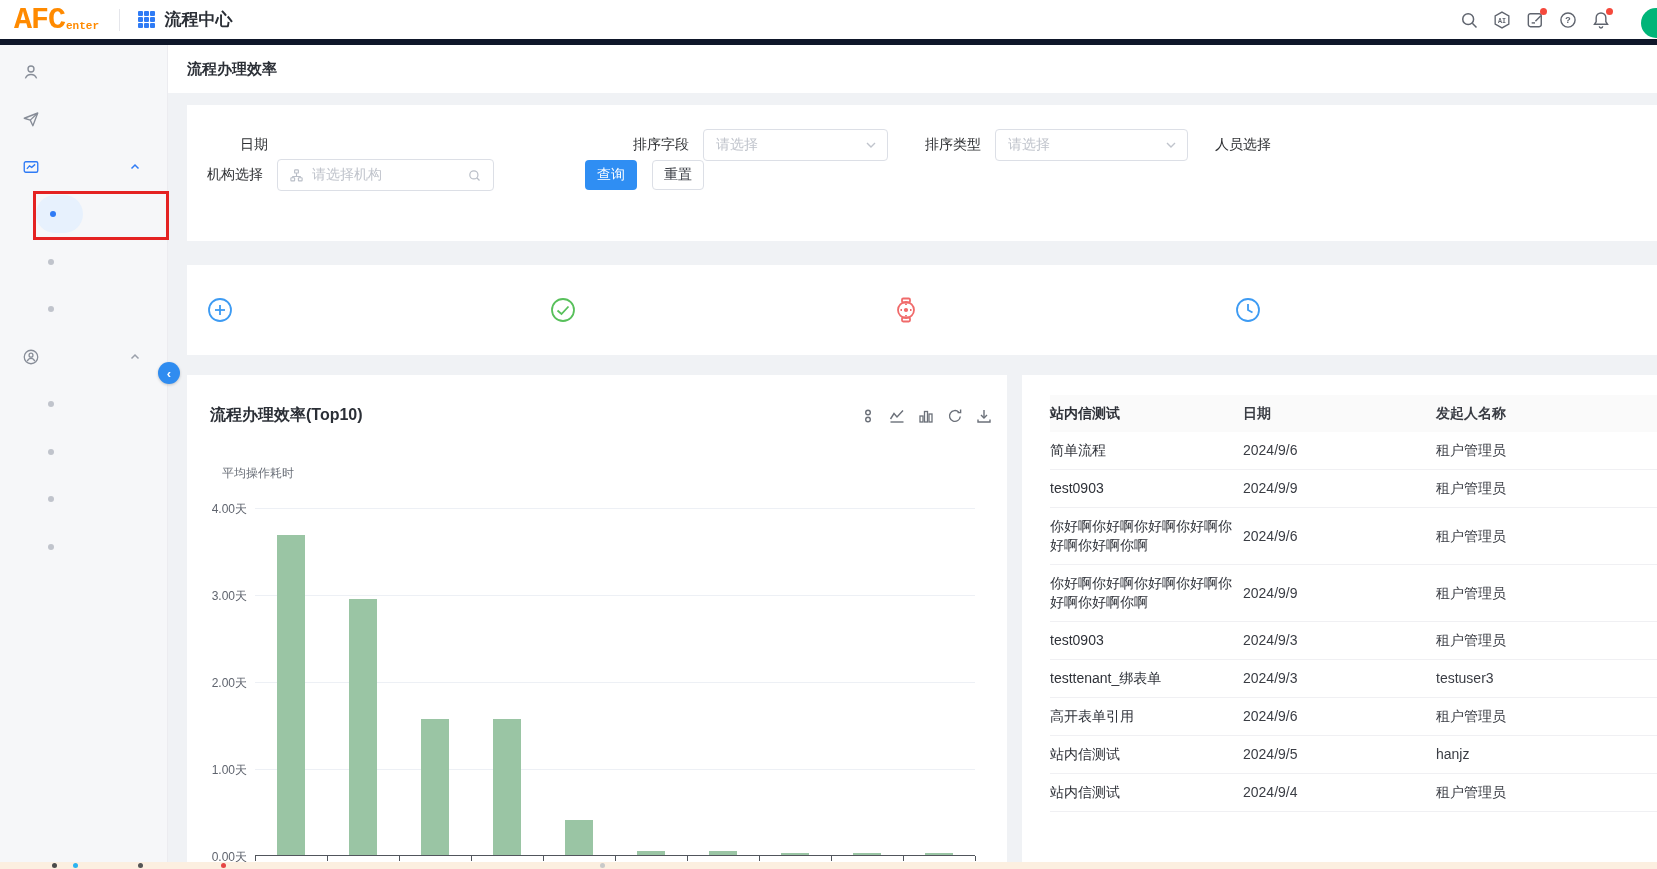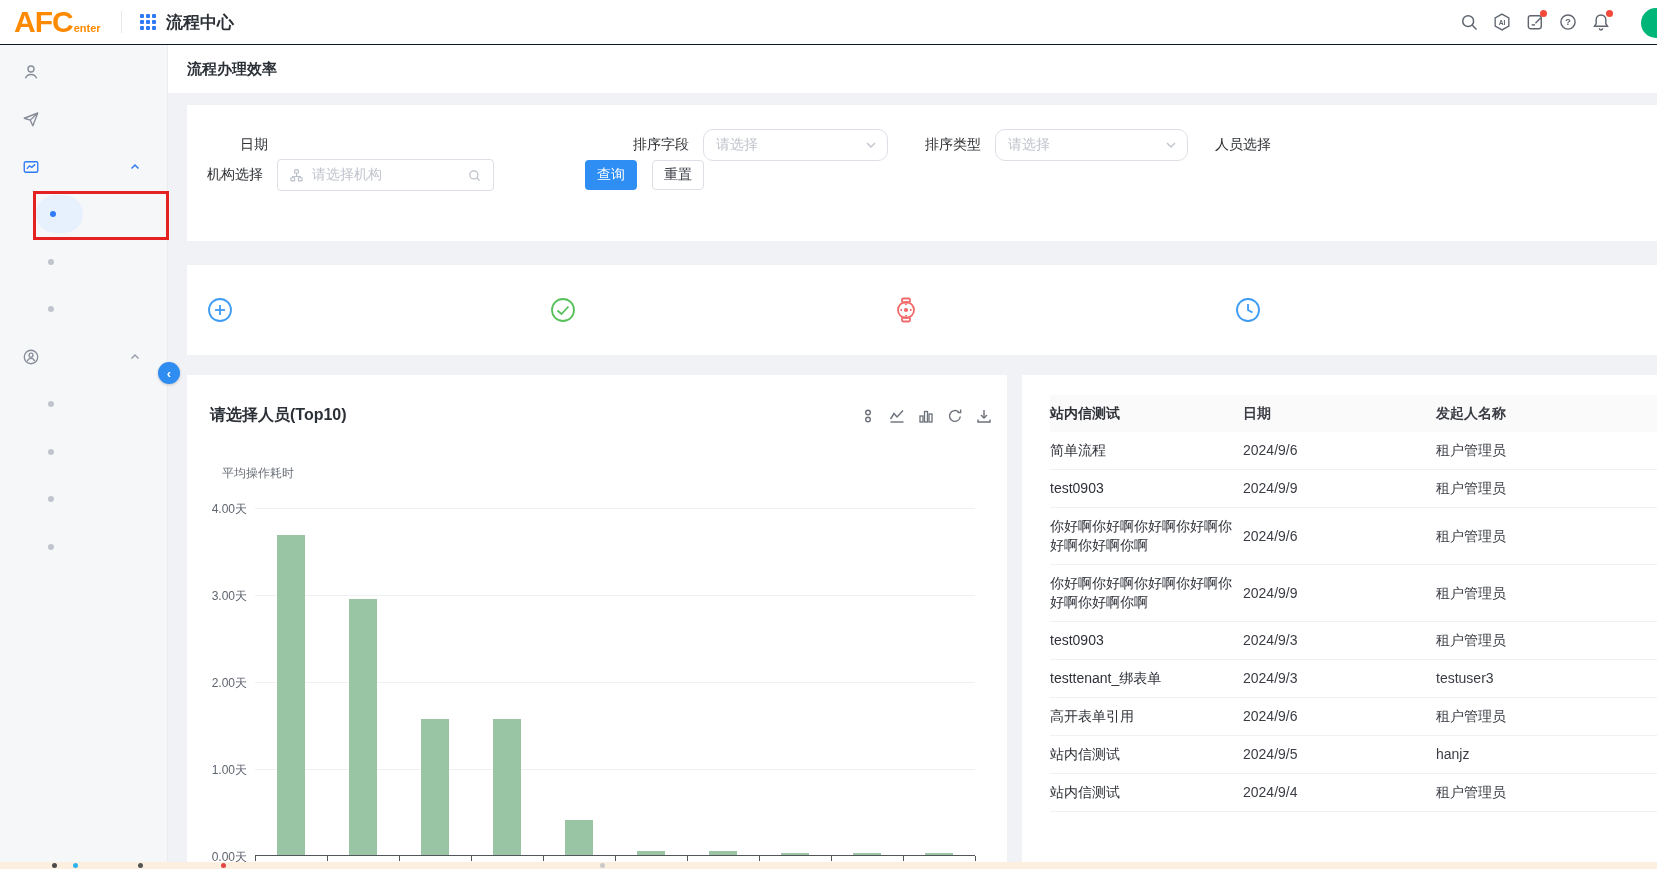--- a/index.html
+++ b/index.html
@@ -1,20 +1,20 @@
 <!DOCTYPE html>
 <html><head>
 <meta charset="utf-8">
 <style>
 * { margin:0; padding:0; box-sizing:border-box; }
 body { font-family:"Liberation Sans", sans-serif; background:#ddd; }
 .app { position:relative; width:1657px; height:869px; background:#f0f2f5; overflow:hidden; font-size:14px; color:#303338; }
 
 
-.topbar { position:absolute; left:0; top:0; width:1657px; height:45px; background:#fff; border-bottom:1px solid #0f172a; display:flex; align-items:center; z-index:6; }
+.topbar { position:absolute; left:0; top:0; width:1657px; height:45px; background:#fff; border-bottom:6px solid #0f172a; display:flex; align-items:center; z-index:6;font-family:Liberation Mono, monospace; }
 .logo { display:flex; align-items:flex-end; padding-left:14px; }
 .logo-main { font-size:30px; font-weight:800; color:#ff8a00; letter-spacing:-1px; line-height:30px; }
 .logo-sub { font-size:11px; font-weight:700; color:#ff8a00; margin-left:1px; margin-bottom:3px; }
 .topbar-divider { width:1px; height:22px; background:#e5e6eb; margin:0 18px 0 20px; }
 .app-switcher { display:flex; align-items:center; }
 .grid-icon { display:grid; grid-template-columns:repeat(3,4.5px); grid-gap:1.5px; }
 .grid-icon i { width:4.5px; height:4.5px; background:#2f7bf5; border-radius:1px; }
 .app-name { margin-left:10px; font-size:17px; font-weight:bold; color:#2b2f36; }
 .topbar-right { margin-left:auto; display:flex; align-items:center; gap:13px; padding-right:46px; color:#5f646e; }
 .tb-icon { position:relative; width:20px; height:20px; cursor:pointer; }
@@ -49,21 +49,21 @@
 .f-row { position:absolute; left:0; right:0; height:32px; display:flex; align-items:center; }
 .f-item { position:absolute; display:flex; align-items:center; height:32px; }
 .f-label { font-size:14px; color:#2e3033; margin-right:14px; white-space:nowrap; }
 .ctrl { height:32px; border:1px solid #dcdfe6; border-radius:4px; background:#fff; display:flex; align-items:center; font-size:14px; color:#5f6266; }
 .ctrl .c-ico { width:15px; height:15px; color:#b9bec7; margin:0 8px 0 11px; flex:0 0 auto; }
 .ctrl .c-ico svg { width:15px; height:15px; display:block; }
 .ctrl .c-ico.right { margin:0 11px 0 8px; }
 .placeholder { color:#c0c4cc; }
 .date-range .d-from, .date-range .d-to { flex:1; text-align:center; }
 .date-range .d-sep { color:#2e3033; padding:0 4px; }
-.sel { justify-content:space-between; padding-left:12px;border-radius:10px; }
+.sel { justify-content:space-between; padding-left:12px; }
 .chev-down { width:12px; height:12px; color:#c0c4cc; margin-right:10px; }
 .chev-down svg { width:12px; height:12px; display:block; }
 .grow { flex:1; }
 .btn { position:absolute; height:30px; width:52px; border-radius:4px; font-size:14px; display:flex; align-items:center; justify-content:center; cursor:pointer; border:1px solid transparent; }
 .btn-primary { background:#2f8ef3; color:#fff; }
 .btn-default { background:#fff; color:#3a3d44; border-color:#dcdfe6; }
 
 
 .stats-card { left:19px; right:0; top:220px; height:90px; }
 .stat { position:absolute; top:0; height:90px; display:flex; align-items:center; }
@@ -376,21 +376,21 @@
           </span>
           <span>
             <div class="st-label"></div>
             <div class="st-value"></div>
           </span>
         </div>
       </section>
 
     <section class="card chart-card">
       <div class="chart-header">
-        <h2>请选择人员(Top10)</h2>
+        <h2>流程办理效率(Top10)</h2>
         <div class="chart-toolbar">
           <span class="ct-ico">
               <svg viewBox="0 0 16 16" fill="none" stroke="currentColor" stroke-width="1.4">
                 <circle cx="8" cy="4.5" r="2.3"></circle>
                 <circle cx="8" cy="11.5" r="2.3"></circle>
               </svg>
             </span>
           <span class="ct-ico">
               <svg viewBox="0 0 16 16" fill="none" stroke="currentColor" stroke-width="1.4">
                 <polyline points="1.5,11 5,5.5 8,9 14,2.5"></polyline>

